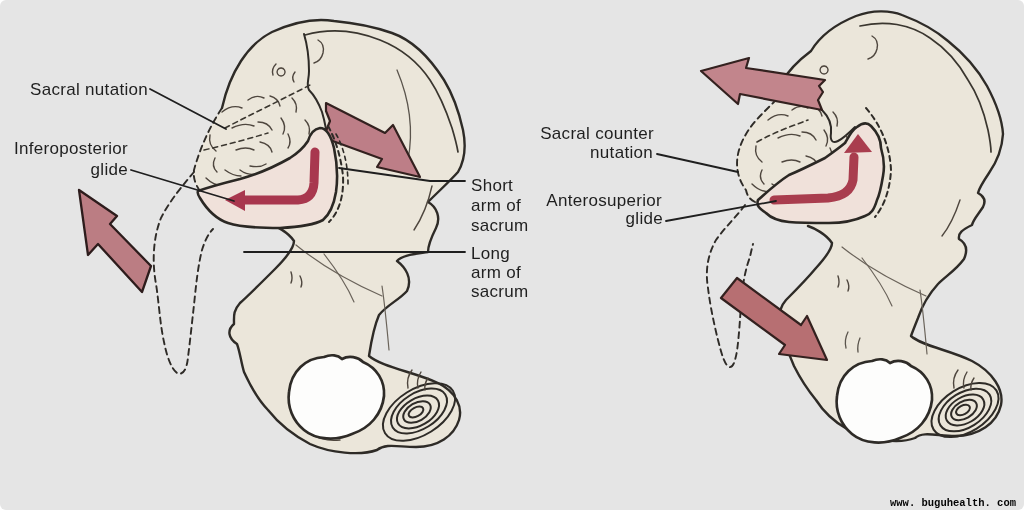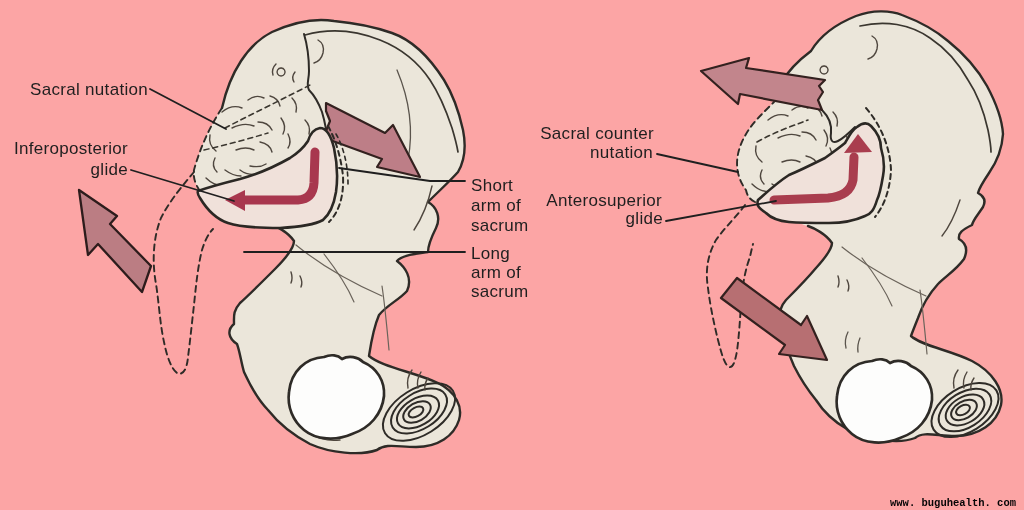--- a/index.html
+++ b/index.html
@@ -1,17 +1,17 @@
 <!DOCTYPE html>
 <html><head>
 <meta charset="utf-8">
 <style>
   html,body{margin:0;padding:0;background:#ffffff;}
-  #stage{position:relative;width:1024px;height:510px;background:#fca5a5;overflow:hidden;
-         font-family:"Liberation Sans", sans-serif;}
+  #stage{position:relative;width:1024px;height:510px;background:#e5e5e5;overflow:hidden;
+         font-family:"Liberation Sans", sans-serif;border-radius:6px;}
   svg{position:absolute;left:0;top:0;}
 </style>
 </head>
 <body>
 <div id="stage">
 <svg width="1024" height="510" viewBox="0 0 1024 510">
 
   <g stroke-linecap="round" stroke-linejoin="round">
 
     <path d="M 200,191

